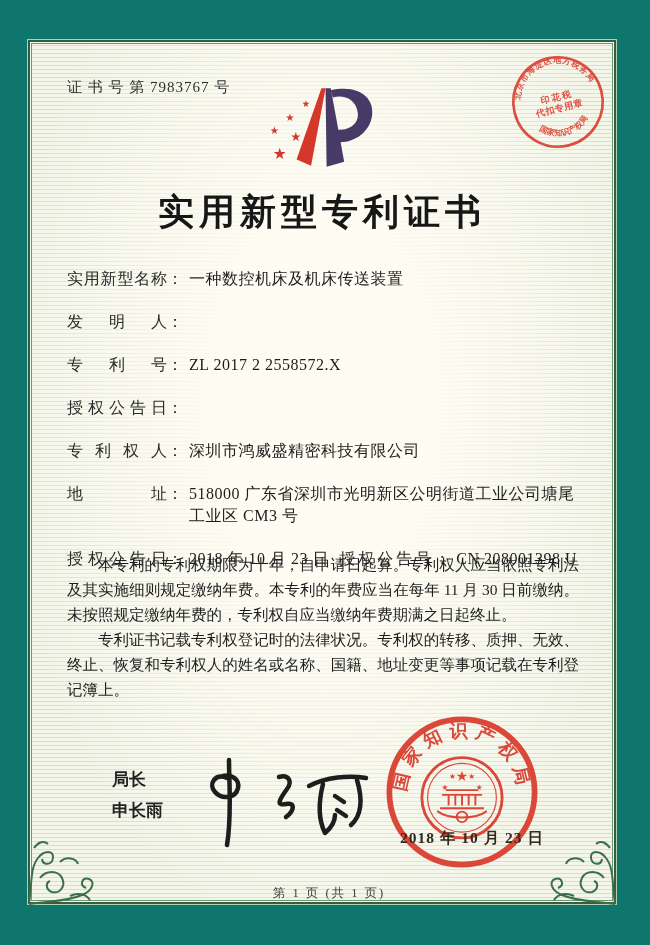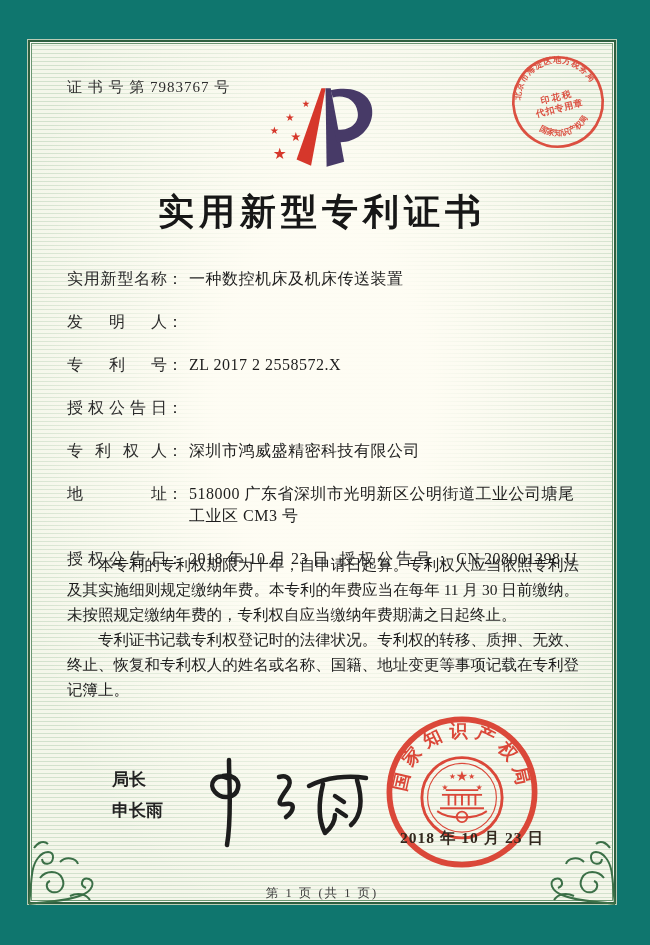--- a/index.html
+++ b/index.html
@@ -53,21 +53,21 @@
   .body-text p{margin:0;text-indent:2em;}
   .signatory{position:absolute;left:82px;top:722px;font-size:17px;font-weight:600;color:#222;line-height:31px;}
   .signature{position:absolute;left:135px;top:702px;width:212px;height:112px;}
   .office-seal{position:absolute;left:346px;top:664px;width:172px;height:172px;opacity:0.92;}
   .seal-date{
     position:absolute;left:362px;top:786px;width:160px;
     text-align:center;font-size:15.5px;font-weight:700;color:#33291f;
     letter-spacing:1px;white-space:nowrap;
   }
   .page-footer{
-    position:absolute;left:0;top:843px;width:100%;text-align:center;
+    position:absolute;left:7px;top:843px;width:100%;text-align:center;
     font-size:12.5px;color:#3c3c3c;letter-spacing:2px;
   }
   .orn{position:absolute;width:82px;height:86px;}
   .orn-bl{left:-4px;bottom:-6px;}
   .orn-br{right:-4px;bottom:-6px;transform:scaleX(-1);}
   svg text{font-family:"DejaVu Sans","Liberation Sans",sans-serif;}
 </style>
 </head>
 <body>
 

